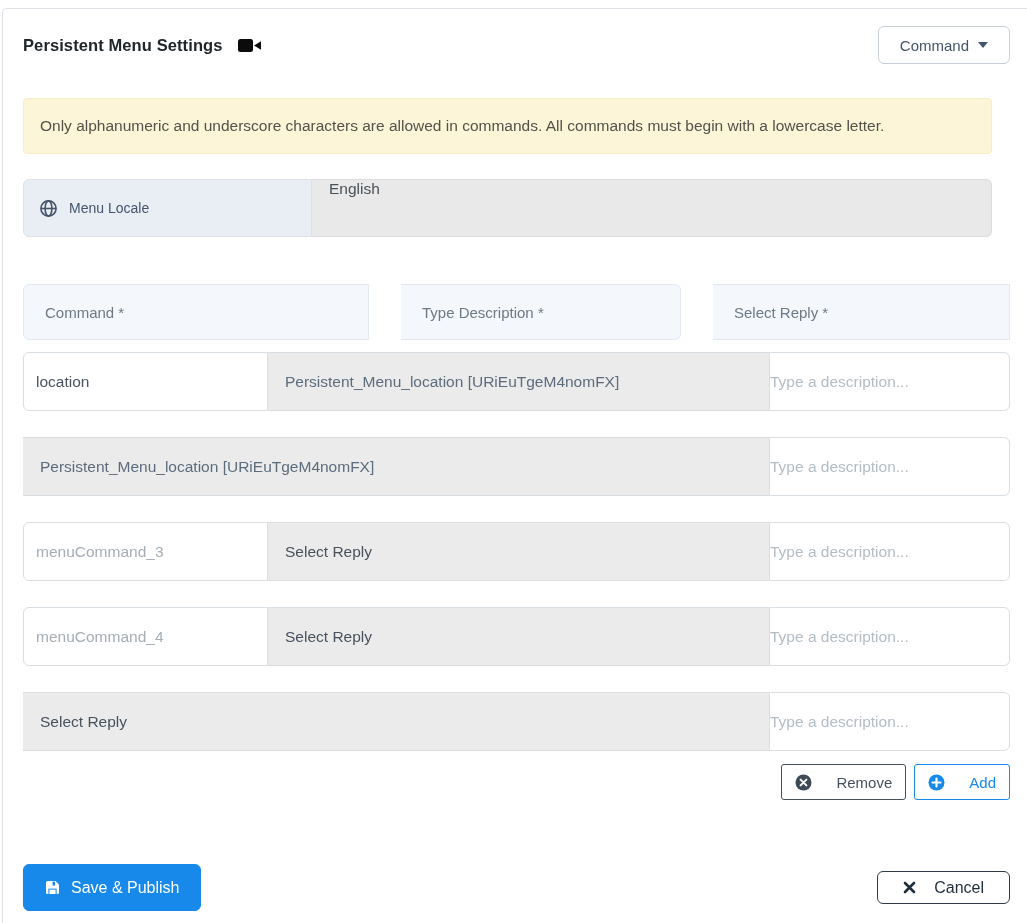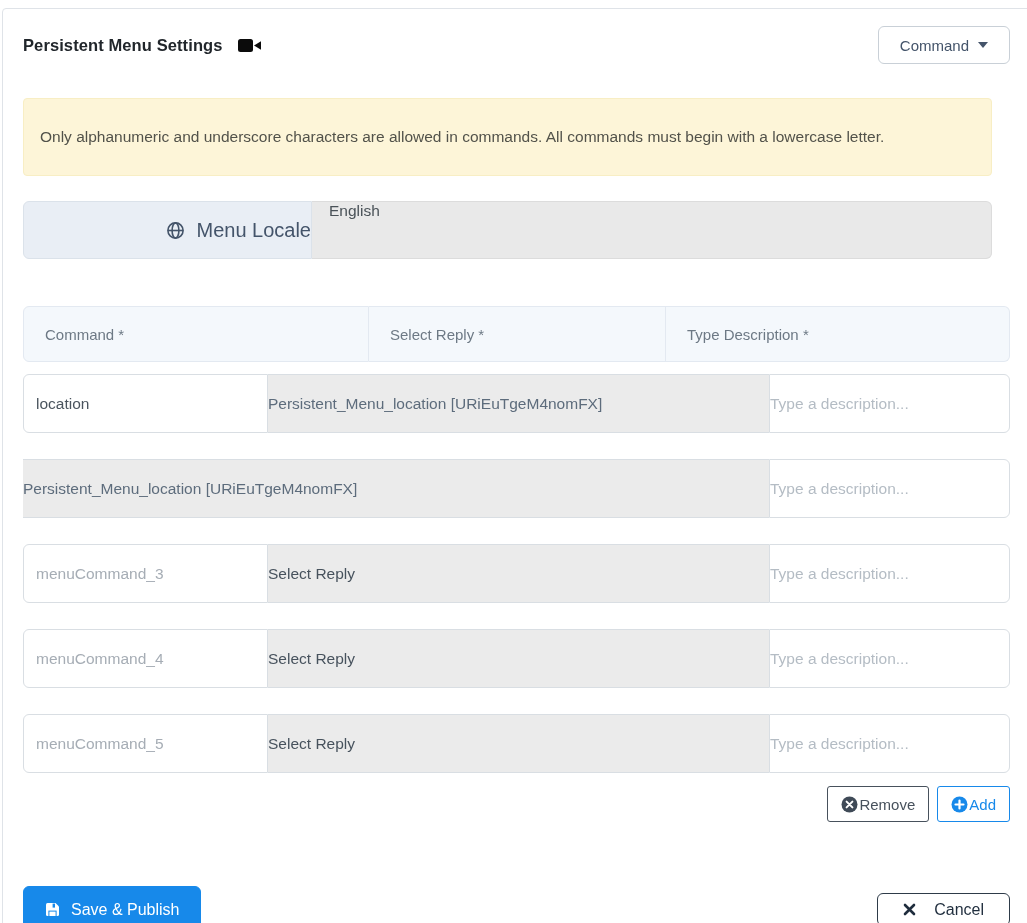--- a/index.html
+++ b/index.html
@@ -15,58 +15,58 @@
   .hdr-left { display: flex; align-items: center; gap: 15px; }
   .title { font-size: 16.5px; font-weight: 700; color: #21262b; letter-spacing: .1px; }
   .btn-options { display: inline-flex; align-items: center; gap: 9px; background: #ffffff;
     border: 1px solid #c9d0d7; border-radius: 6px; padding: 0 21px; height: 38px;
     font-size: 15px; color: #44546a; cursor: pointer; font-family: inherit; }
   .caret { width: 0; height: 0; border-left: 5px solid transparent; border-right: 5px solid transparent;
     border-top: 6px solid #44546a; display: inline-block; }
 
   
   .alert { margin-top: 34px; margin-right: 18px; background: #fdf5d8; border: 1px solid #f8eec4;
-    border-radius: 4px; padding: 29px 16px; font-size: 15.5px; color: #52524a; }
+    border-radius: 4px; padding: 18px 16px; font-size: 15.5px; color: #52524a; }
 
   
   .locale { margin-top: 25px; margin-right: 18px; display: flex; height: 58px; }
   .locale-label { width: 289px; background: #e9eef5; border: 1px solid #dbe2ea;
     border-radius: 6px 0 0 6px; display: flex; align-items: center; gap: 11px;
-    padding-left: 15px; font-size: 20px; color: #44546a; justify-content: flex-end; }
+    padding-left: 15px; font-size: 14px; color: #44546a; }
   .locale-value { flex: 1; background: #e9e9e9; border: 1px solid #dcdcdc; border-left: none;
     border-radius: 0 6px 6px 0; display: flex; align-items: flex-start; padding-left: 17px;
     font-size: 15.5px; color: #4a5258; }
 
   
-  .thead { margin-top: 47px; display: flex; height: 56px; }
+  .thead { margin-top: 47px; display: flex; height: 56px; gap: 32px; }
   .th { background: #f4f8fc; border: 1px solid #e3e9f1; display: flex; align-items: center;
     padding-left: 21px; font-size: 15px; color: #6d7985; }
   .th + .th { border-left: none; }
   .th-1 { width: 346px; border-radius: 6px 0 0 6px; }
   .th-2 { width: 297px; }
   .th-3 { flex: 1; border-radius: 0 6px 6px 0; }
 
   
   .rowwrap { margin-top: 12px; }
   .row { display: flex; height: 59px; margin-bottom: 26px; }
   .row:last-child { margin-bottom: 0; }
   .cmd { width: 245px; background: #ffffff; border: 1px solid #d9dee3; border-radius: 6px 0 0 6px;
     padding: 8px 12px; font-size: 15.5px; color: #4a545e; outline: none; font-family: inherit; }
   .cmd::placeholder { color: #a6adb5; opacity: 1; }
   .reply { flex: 1; background: #ebebeb; border-top: 1px solid #d9dee3; border-bottom: 1px solid #d9dee3;
-    display: flex; align-items: center; font-size: 15.5px; color: #47525d;
+    display: flex; align-items: center; padding-left: 17px; font-size: 15.5px; color: #47525d;
     cursor: pointer; }
   .reply.chosen { color: #5d6c7c; }
   .desc { width: 241px; background: #ffffff; border: 1px solid #d9dee3; border-radius: 0 6px 6px 0;
     padding: 0 0; font-size: 15.5px; color: #4a545e; outline: none; font-family: inherit; }
   .desc::placeholder { color: #b4bcc4; opacity: 1; }
 
   
   .rowbtns { margin-top: 13px; display: flex; justify-content: flex-end; gap: 8px; }
-  .btn-remove, .btn-add { display: inline-flex; align-items: center; gap: 1px; height: 36px;
+  .btn-remove, .btn-add { display: inline-flex; align-items: center; gap: 24px; height: 36px;
     background: #ffffff; border-radius: 3px; padding: 0 13px; font-size: 15px; cursor: pointer;
     font-family: inherit; }
   .btn-remove { border: 1px solid #47515c; color: #47515c; }
   .btn-add { border: 1px solid #1789ea; color: #1789ea; }
 
   
   .footer { margin-top: 64px; display: flex; justify-content: space-between; align-items: center; }
   .btn-save { display: inline-flex; align-items: center; gap: 10px; height: 47px; padding: 16px 20px;
     background: #1789ea; border: 1px solid #1789ea; border-radius: 6px; color: #ffffff;
     font-size: 16px; cursor: pointer; font-family: inherit; }
@@ -112,22 +112,22 @@
         </span>
         <span>Menu Locale</span>
       </div>
       <div class="locale-value">
         <span>English</span>
       </div>
     </div>
 
     <div class="thead">
       <div class="th th-1">Command *</div>
+      <div class="th th-3">Type Description *</div>
       <div class="th th-2">Select Reply *</div>
-      <div class="th th-3">Type Description *</div>
     </div>
 
     <div class="rowwrap">
 
       <div class="row">
         <input class="cmd" value="location" style="">
         <div class="reply chosen">
           <span>Persistent_Menu_location [URiEuTgeM4nomFX]</span>
         </div>
         <input class="desc" placeholder="Type a description..." style="">
@@ -150,21 +150,20 @@
 
       <div class="row">
         <input class="cmd" placeholder="menuCommand_4" style="">
         <div class="reply">
           <span>Select Reply</span>
         </div>
         <input class="desc" placeholder="Type a description..." style="">
       </div>
 
       <div class="row">
-        <input class="cmd" placeholder="menuCommand_5" style="">
         <div class="reply">
           <span>Select Reply</span>
         </div>
         <input class="desc" placeholder="Type a description..." style="">
       </div>
 
     </div>
 
     <div class="rowbtns">
       <button class="btn-remove">

